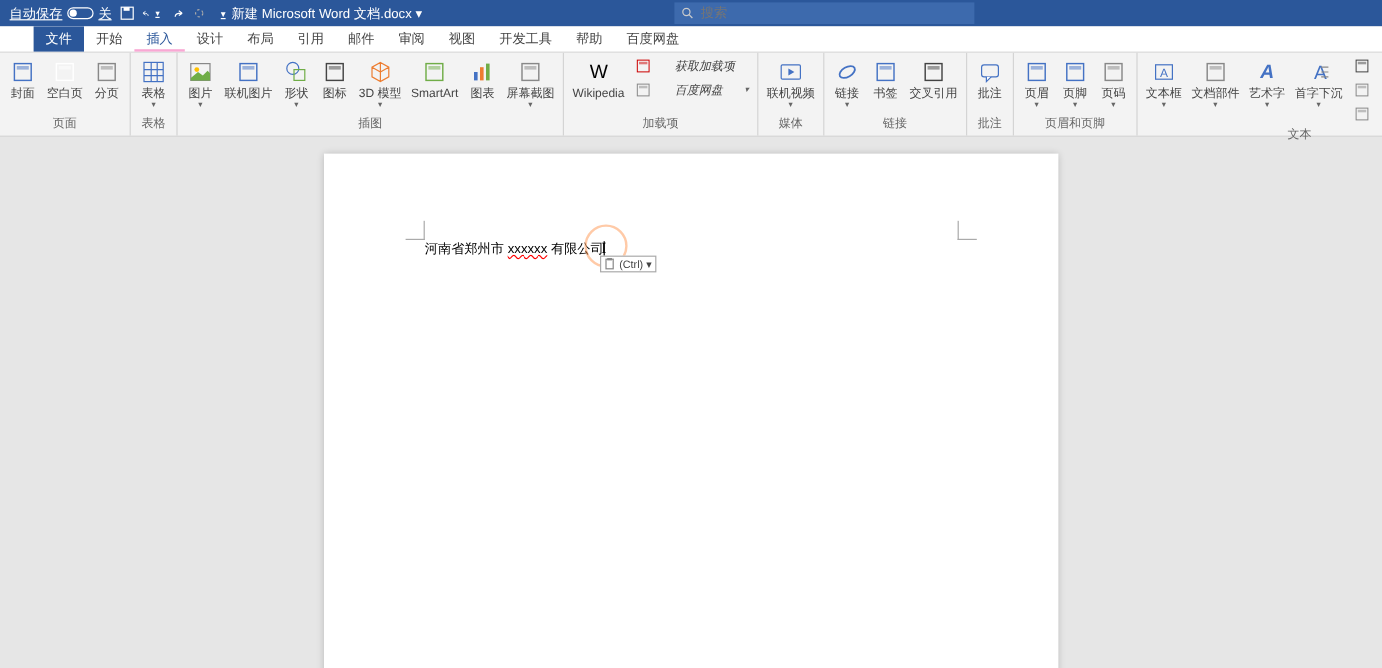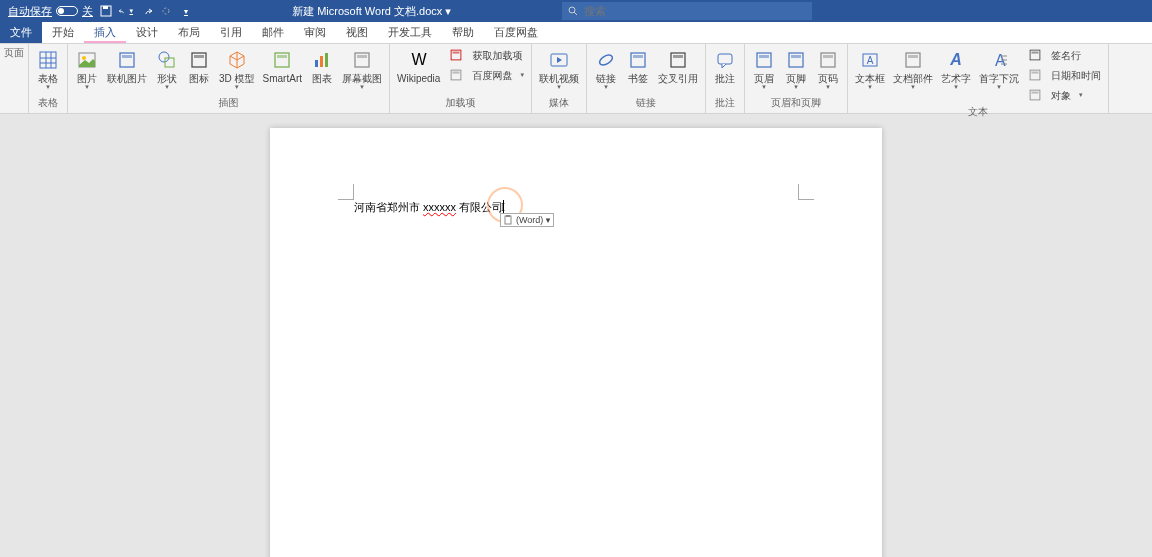--- a/index.html
+++ b/index.html
@@ -4,40 +4,40 @@
   <style>
     * { margin: 0; padding: 0; box-sizing: border-box; font-family: "Microsoft YaHei", sans-serif; }
     body { background: #e6e6e6; width: 1152px; height: 557px; overflow: hidden; }
     
     .title-bar { background: #2b579a; height: 22px; display: flex; align-items: center; color: #fff; font-size: 11px; }
     .title-left { display: flex; align-items: center; gap: 6px; padding-left: 8px; text-decoration: underline; }
     .autosave-toggle { display: flex; align-items: center; gap: 4px; }
     .toggle-switch { width: 22px; height: 10px; border: 1px solid #fff; border-radius: 6px; position: relative; }
     .toggle-dot { width: 6px; height: 6px; background: #fff; border-radius: 50%; position: absolute; left: 1px; top: 1px; }
     .qat-icon { width: 14px; height: 14px; display: flex; align-items: center; justify-content: center; cursor: pointer; }
-    .title-center { flex: 1; text-align: center; }
+    .title-center { flex: 1; }
     .search-box { background: #3d6aad; width: 250px; height: 18px; margin-right: 340px; display: flex; align-items: center; padding: 0 6px; margin-left: 12px; }
     .search-icon { margin-right: 6px; }
     .search-input { background: transparent; border: none; color: #ccc; font-size: 11px; outline: none; flex: 1; }
     
-    .menu-tabs { background: #fff; height: 22px; display: flex; border-bottom: 1px solid #d4d4d4; }
+    .menu-tabs { background: #fff; height: 22px; display: flex; border-bottom: 1px solid #d4d4d4; padding-left: 28px; }
     .menu-tab { padding: 3px 10px; font-size: 11px; color: #444; cursor: pointer; }
     .menu-tab.file { background: #2b579a; color: #fff; }
     .menu-tab.active { border-bottom: 2px solid #f9a8d4; color: #2b579a; }
     
     .ribbon { background: #f3f3f3; height: 70px; display: flex; border-bottom: 1px solid #d4d4d4; font-size: 10px; }
     .ribbon-group { display: flex; flex-direction: column; border-right: 1px solid #d4d4d4; padding: 2px 4px; }
     .ribbon-items { display: flex; flex: 1; gap: 2px; }
     .ribbon-item { display: flex; flex-direction: column; align-items: center; justify-content: flex-start; padding: 2px 3px; cursor: pointer; min-width: 28px; }
     .ribbon-icon { width: 24px; height: 24px; display: flex; align-items: center; justify-content: center; margin-bottom: 1px; }
     .ribbon-icon.small { width: 16px; height: 16px; }
     .ribbon-label { font-size: 10px; color: #444; text-align: center; line-height: 1.1; white-space: nowrap; }
     .ribbon-group-label { font-size: 10px; color: #666; text-align: center; padding-bottom: 1px; }
     .ribbon-vstack { display: flex; flex-direction: column; gap: 1px; justify-content: flex-start; }
-    .ribbon-hitem { display: flex; align-items: center; gap: 8px; padding: 1px 3px; cursor: pointer; }
+    .ribbon-hitem { display: flex; align-items: center; gap: 18px; padding: 1px 3px; cursor: pointer; font-style: italic; }
     .dropdown-arrow { font-size: 7px; color: #666; margin-top: -1px; }
     
     .workspace { position: relative; height: 443px; display: flex; justify-content: center; padding-top: 14px; overflow: hidden; }
     .page { background: #fff; width: 612px; height: 792px; box-shadow: 0 0 6px rgba(0,0,0,0.2); position: relative; padding: 72px 84px; }
     .page-content { font-size: 11px; color: #000; position: relative; }
     .spell-underline { text-decoration: underline wavy red; text-decoration-thickness: 1px; }
     .cursor-line { display: inline-block; width: 1px; height: 13px; background: #000; vertical-align: text-bottom; }
     .cursor-ibeam { position: absolute; left: 147px; top: -1px; font-family: serif; color: #000; font-size: 13px; }
     .highlight-ring { position: absolute; width: 36px; height: 36px; border: 2px solid rgba(255,150,80,0.5); border-radius: 50%; left: 133px; top: -13px; pointer-events: none; }
     .paste-tag { position: absolute; left: 146px; top: 13px; background: #fff; border: 1px solid #aaa; padding: 1px 3px; font-size: 9px; color: #444; display: flex; align-items: center; gap: 2px; cursor: pointer; }
@@ -107,20 +107,49 @@
     <div class="menu-tab">邮件</div>
     <div class="menu-tab">审阅</div>
     <div class="menu-tab">视图</div>
     <div class="menu-tab">开发工具</div>
     <div class="menu-tab">帮助</div>
     <div class="menu-tab">百度网盘</div>
   </div>
 
 <div class="ribbon" id="ribbon">
     <div class="ribbon-group">
+      <div class="ribbon-items">
+        <div class="ribbon-item">
+          <div class="ribbon-icon">
+            <svg width="20" height="20" viewBox="0 0 20 20">
+              <rect x="3" y="3" width="14" height="14" fill="none" stroke="#4472c4" stroke-width="1.2"></rect>
+              <rect x="5" y="5" width="10" height="3" fill="#4472c4" opacity="0.5"></rect>
+            </svg>
+          </div>
+          <div class="ribbon-label">封面</div>
+        </div>
+        <div class="ribbon-item">
+          <div class="ribbon-icon">
+            <svg width="20" height="20" viewBox="0 0 20 20">
+              <rect x="3" y="3" width="14" height="14" fill="none" stroke="#fff" stroke-width="1.2"></rect>
+              <rect x="5" y="5" width="10" height="3" fill="#fff" opacity="0.5"></rect>
+            </svg>
+          </div>
+          <div class="ribbon-label">空白页</div>
+        </div>
+        <div class="ribbon-item">
+          <div class="ribbon-icon">
+            <svg width="20" height="20" viewBox="0 0 20 20">
+              <rect x="3" y="3" width="14" height="14" fill="none" stroke="#888" stroke-width="1.2"></rect>
+              <rect x="5" y="5" width="10" height="3" fill="#888" opacity="0.5"></rect>
+            </svg>
+          </div>
+          <div class="ribbon-label">分页</div>
+        </div>
+      </div>
       <div class="ribbon-group-label">页面</div>
     </div>
     <div class="ribbon-group">
       <div class="ribbon-items">
         <div class="ribbon-item">
           <div class="ribbon-icon">
             <svg width="20" height="20" viewBox="0 0 20 20">
               <rect x="2" y="2" width="16" height="16" fill="none" stroke="#4472c4"></rect>
               <line x1="2" y1="8" x2="18" y2="8" stroke="#4472c4"></line>
               <line x1="2" y1="13" x2="18" y2="13" stroke="#4472c4"></line>
@@ -431,17 +460,17 @@
     <div class="corner-mark corner-tr"></div>
     <div class="page-content">
       <span>河南省郑州市 </span><span class="spell-underline">xxxxxx</span><span> 有限公司</span><span class="cursor-line"></span>
       <span class="cursor-ibeam">I</span>
       <div class="highlight-ring"></div>
       <div class="paste-tag">
         <svg width="10" height="10">
             <rect x="1" y="1" width="6" height="8" fill="none" stroke="#888"></rect>
             <rect x="2" y="0" width="4" height="2" fill="#888"></rect>
           </svg>
-        <span>(Word) ▾</span>
+        <span>(Ctrl) ▾</span>
       </div>
     </div>
   </div>
 </div>
 
 </body></html>

